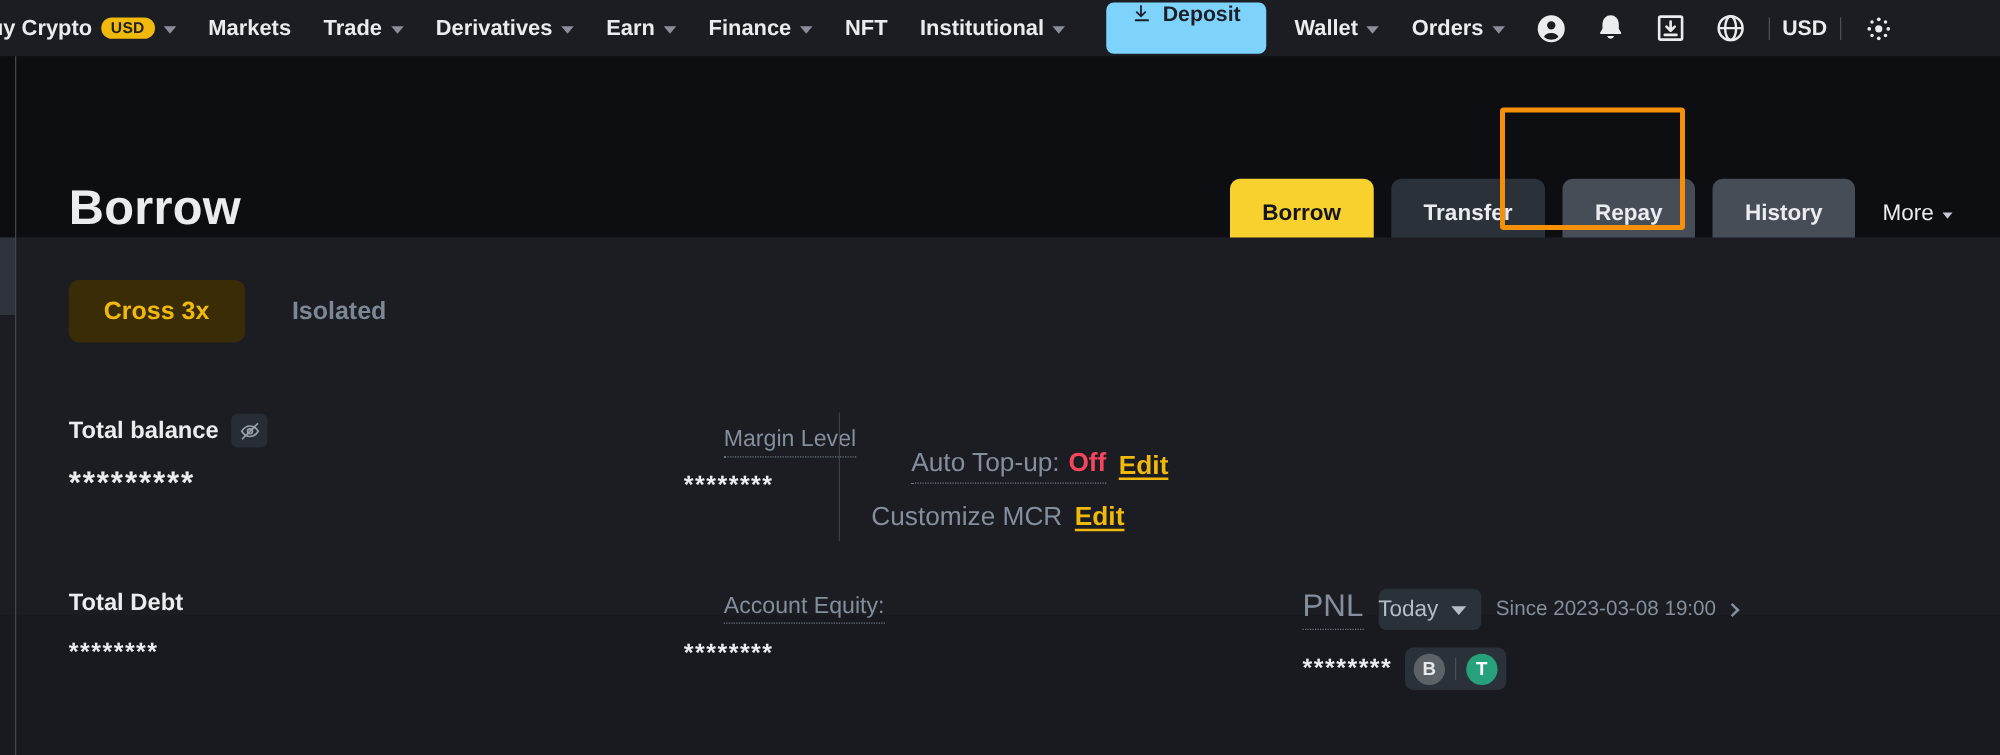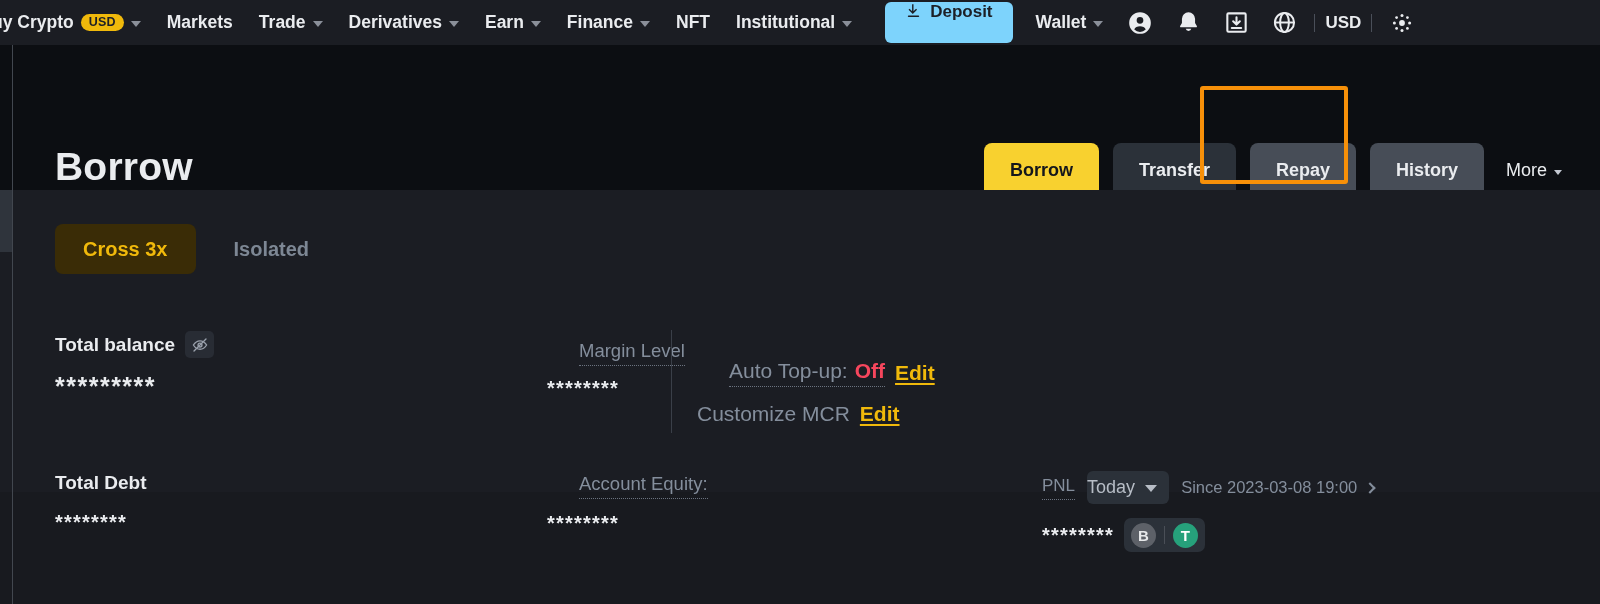--- a/index.html
+++ b/index.html
@@ -166,21 +166,21 @@
   .edit-link {
     color: #f0b90b; font-weight: 700; text-decoration: underline;
     cursor: pointer; text-underline-offset: 3px;
   }
 
   
   .pnl-head {
     display: flex; align-items: center; gap: 12px;
   }
   .pnl-label {
-    color: #848e9c; font-size: 17px;
+    color: #848e9c; font-size: 25px;
     border-bottom: 1.5px dotted #6b7380; padding-bottom: 3px;
   }
   .period-chip {
     background: #2b3139; color: #b7bdc6;
     border-radius: 6px; height: 33px; padding: 0 12px 0 0;
     display: flex; align-items: center; gap: 10px;
     font-size: 18px; cursor: pointer;
   }
   .chip-caret {
     width: 0; height: 0; border-left: 6px solid transparent;
@@ -267,20 +267,24 @@
           </svg>
         </span>
         <span>Deposit</span>
       </div>
 
       <div class="nav-item">
         <span>Wallet</span>
         <span class="caret"></span>
       </div>
 
+      <div class="nav-item">
+        <span>Orders</span>
+        <span class="caret"></span>
+      </div>
 
       <div class="nav-icon">
         <svg width="26" height="26" viewBox="0 0 24 24" fill="#eaecef">
           <path d="M12 2a10 10 0 100 20 10 10 0 000-20zm0 4.4a3.1 3.1 0 110 6.2 3.1 3.1 0 010-6.2zm0 13.8a7.6 7.6 0 01-5.3-2.2c.6-1.9 3-2.9 5.3-2.9s4.7 1 5.3 2.9a7.6 7.6 0 01-5.3 2.2z"></path>
         </svg>
       </div>
 
       <div class="nav-icon">
         <svg width="25" height="25" viewBox="0 0 24 24" fill="#eaecef">
           <path d="M12 2.2a6.3 6.3 0 00-6.3 6.3v4l-1.7 2.9a.8.8 0 00.7 1.2h14.6a.8.8 0 00.7-1.2l-1.7-2.9v-4A6.3 6.3 0 0012 2.2z"></path>

